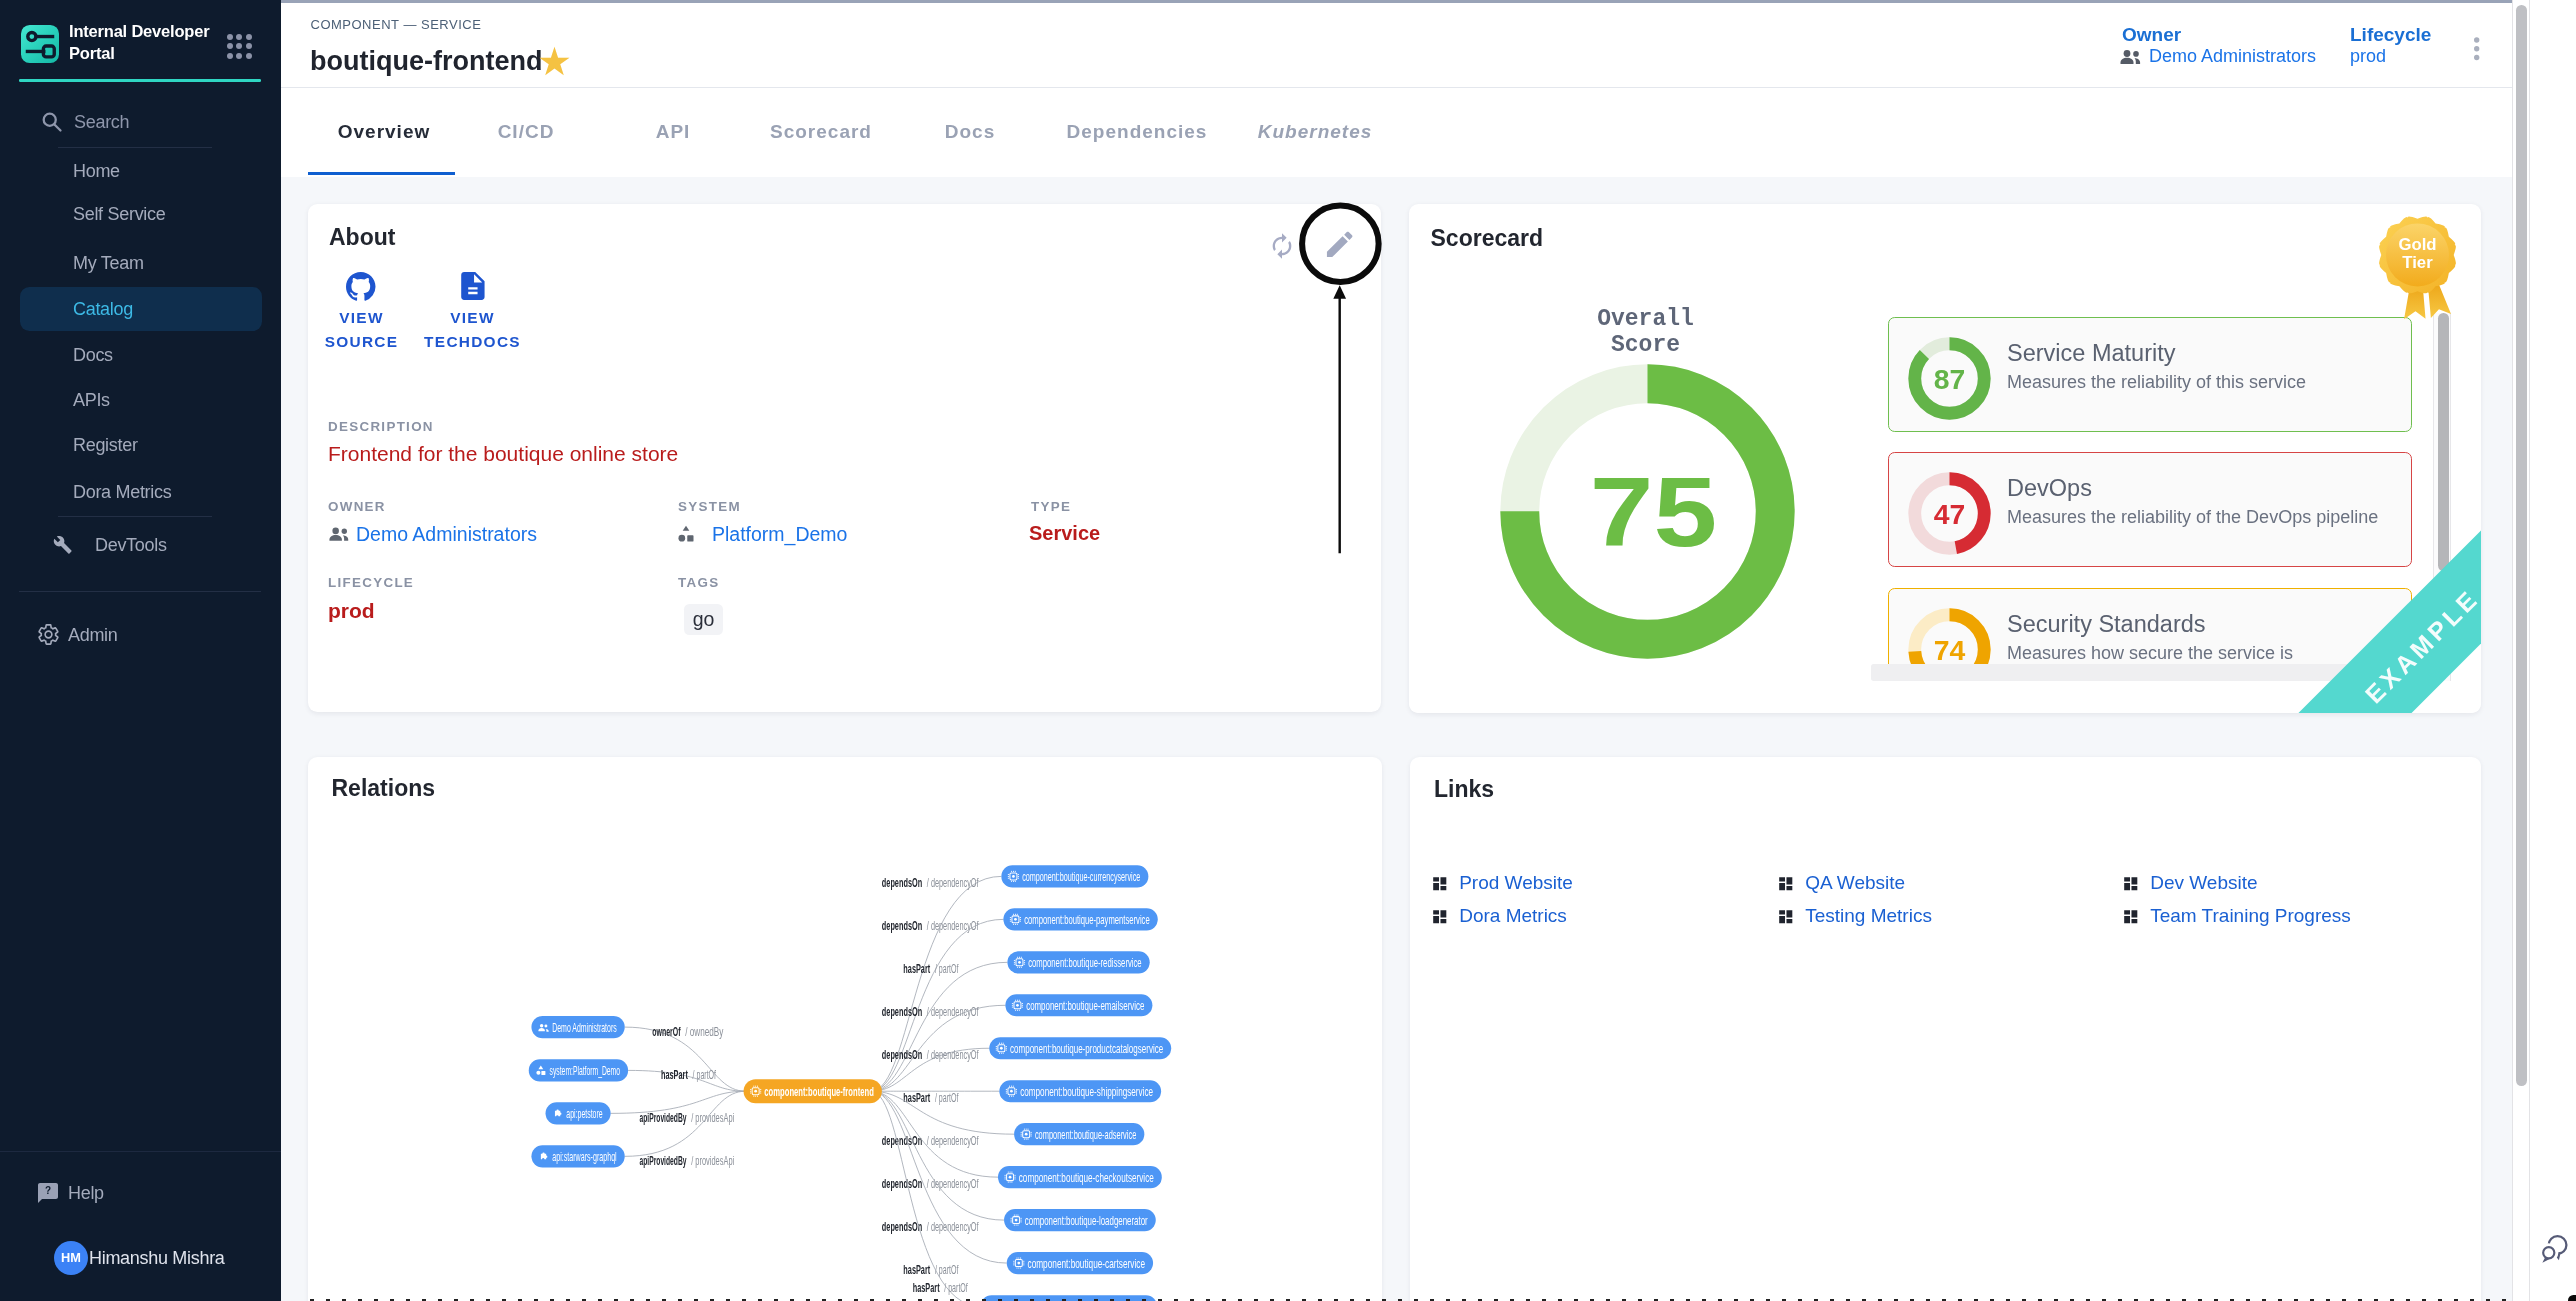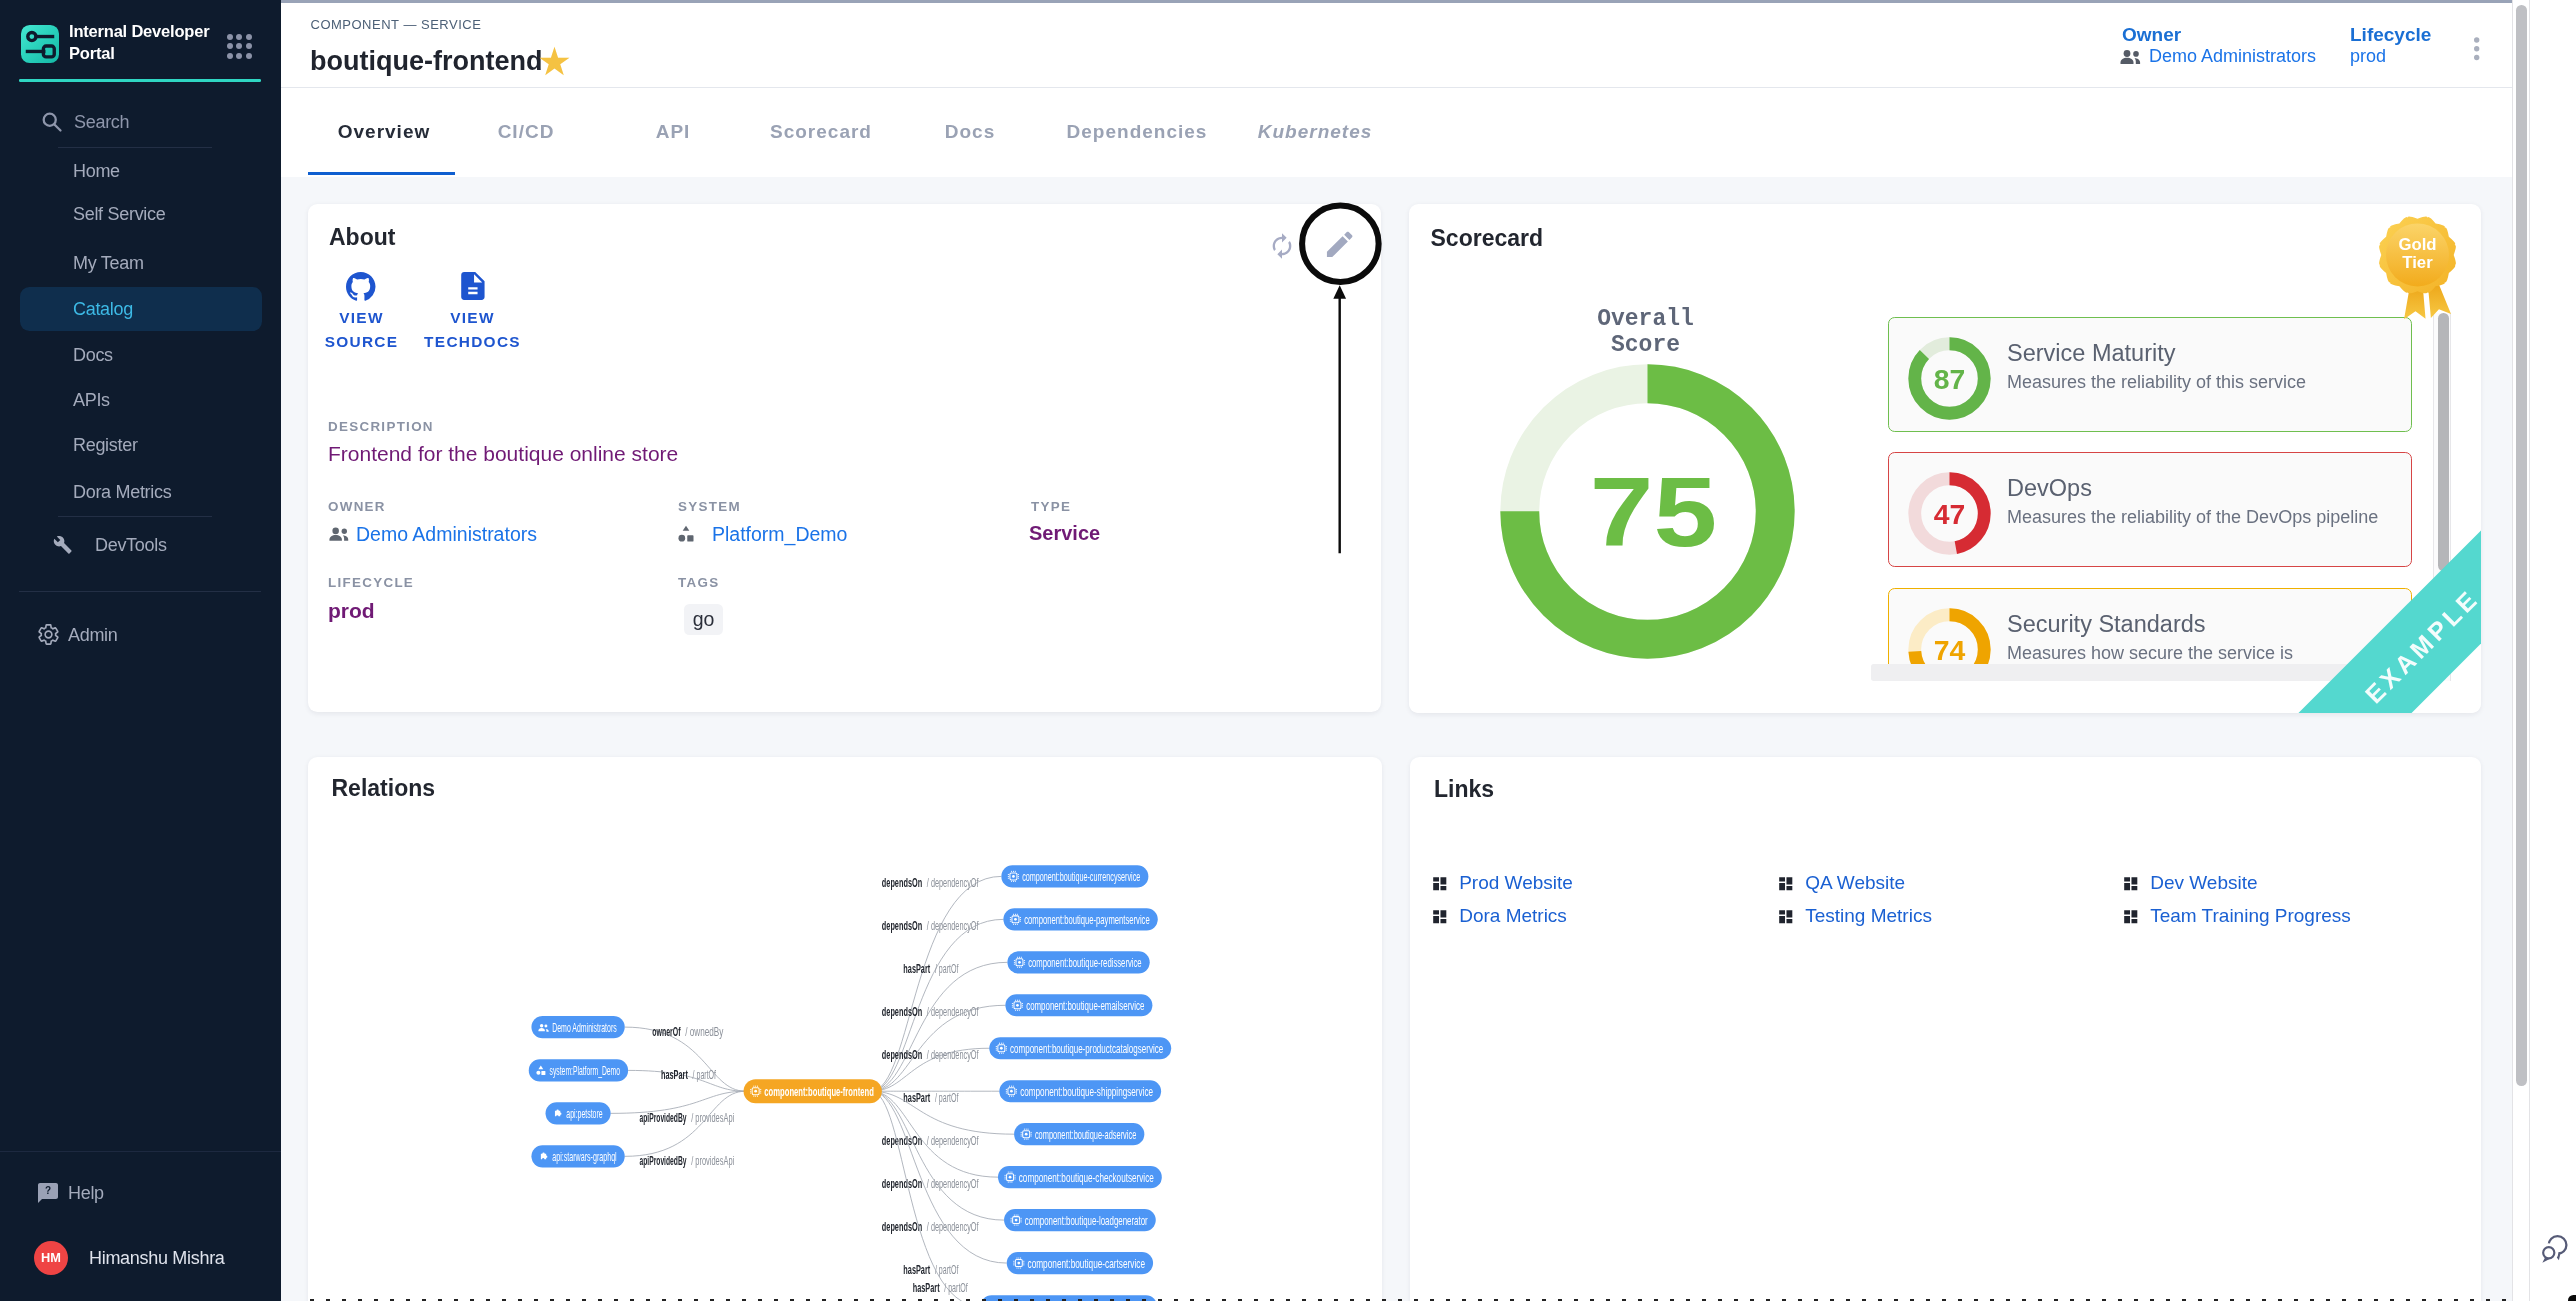--- a/index.html
+++ b/index.html
@@ -15,21 +15,21 @@
   background:linear-gradient(135deg,#46e8d2 0%, #2bd3bd 45%, #14b8a6 100%); }
 #brand { position:absolute; left:69px; top:20px; width:151px; color:#fff; font-size:16.5px; letter-spacing:-0.2px; line-height:22px; font-weight:bold; }
 #appsgrid { position:absolute; left:227px; top:34px; width:28px; height:25.5px; }
 #appsgrid i { position:absolute; width:6px; height:6px; border-radius:50%; background:#8c93a8; }
 #tealline { position:absolute; left:19px; top:79px; width:242px; height:2.7px; background:#2fd6c2; border-radius:1.3px; }
 .navtxt { position:absolute; left:73px; color:#a4abbc; font-size:18px; letter-spacing:-0.3px; transform:translateY(-50%); white-space:nowrap; }
 #catpill { position:absolute; left:19.5px; top:287px; width:242px; height:44px; border-radius:9.4px; background:#0f2e4d; }
 .sdiv { position:absolute; background:#232f45; height:1.3px; }
 #srchtxt { position:absolute; left:74px; top:122px; transform:translateY(-50%); color:#8e96ab; font-size:18px; letter-spacing:-0.3px; }
 .sideicon { position:absolute; }
-#avatar { position:absolute; left:34px; top:1241px; width:34px; height:34px; border-radius:50%; background:#ef4444;
+#avatar { position:absolute; left:54px; top:1241px; width:34px; height:34px; border-radius:50%; background:#3b82f6;
   color:#fff; font-size:12.8px; font-weight:bold; text-align:center; line-height:34px; }
 
 
 #topstrip { position:absolute; left:281px; top:0; width:2295px; height:2.7px; background:#99a3b7; }
 #header { position:absolute; left:281px; top:2.7px; width:2295px; height:85px; background:#fff; }
 #hborder { position:absolute; left:281px; top:87px; width:2295px; height:1.3px; background:#e4e7ed; }
 #crumb { position:absolute; left:310px; top:18px; font-size:13px; letter-spacing:0.5px; color:#4c6077; }
 #pagetitle { position:absolute; left:310px; top:46px; font-size:27px; font-weight:bold; color:#20242e; }
 #star { position:absolute; left:537px; top:39px; font-size:39px; color:#f5c242; }
 .hlabel { position:absolute; top:24px; font-size:19px; font-weight:bold; color:#1a6fd4; }
@@ -57,21 +57,21 @@
 #rc-l2 { position:absolute; left:2529px; top:0; width:0.7px; height:1301px; background:#e3e3e6; }
 #pgthumb { position:absolute; left:2516px; top:5.4px; width:10.7px; height:1081px; background:#bfc0c4; border-radius:5.4px; }
 #botdash { position:absolute; left:310px; top:1299px; width:2201px; height:2px;
   background:repeating-linear-gradient(90deg,#222 0 4px, transparent 4px 16px); }
 #botcorner { position:absolute; left:2568px; top:1295px; width:8px; height:6.7px; background:#0a0a0a; border-radius:5.4px 0 0 0; }
 
 
 .viewlbl { position:absolute; width:107px; text-align:center; font-size:15.4px; font-weight:bold;
   letter-spacing:1.3px; color:#1e55cf; }
 .slabel { position:absolute; font-size:13.4px; font-weight:bold; letter-spacing:1.3px; color:#8a92a4; }
-.btext { position:absolute; font-size:21px; color:#701a75; white-space:nowrap; }
+.btext { position:absolute; font-size:21px; color:#b91c1c; white-space:nowrap; }
 .blink { position:absolute; font-size:19.5px; color:#1a73e8; white-space:nowrap; }
 #gochip { position:absolute; left:376px; top:400px; width:39px; height:31px; background:#f2f3f6;
   border-radius:5.4px; text-align:center; line-height:31px; font-size:19.5px; color:#2a2e39; }
 
 
 #ovscore { position:absolute; left:156px; top:102px; width:161px; text-align:center;
   font-size:23px; font-weight:bold; color:#5e6678;font-family:Liberation Mono, monospace; }
 .mbox { position:absolute; left:479px; width:524px; height:115px; border:1.3px solid; border-radius:6.7px; background:#fafafa; }
 .mbox .donut { position:absolute; left:18px; top:18px; }
 .mbox .mtitle { position:absolute; left:118px; top:21.5px; font-size:23.5px; color:#5a6170; }

